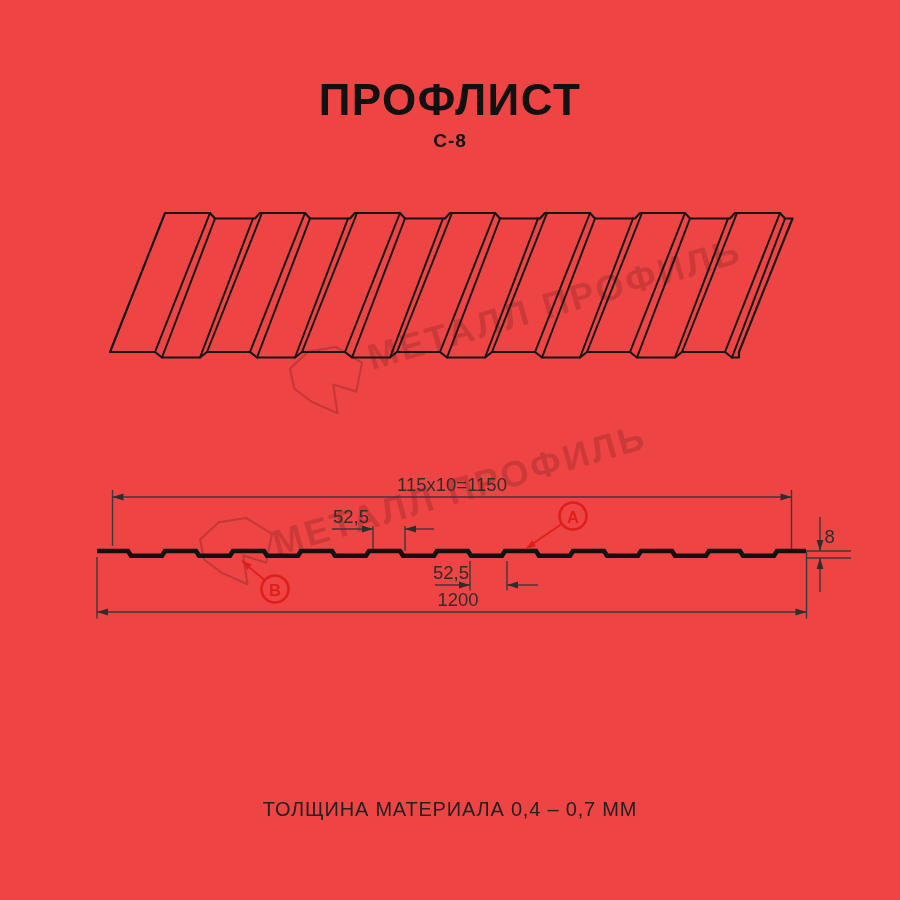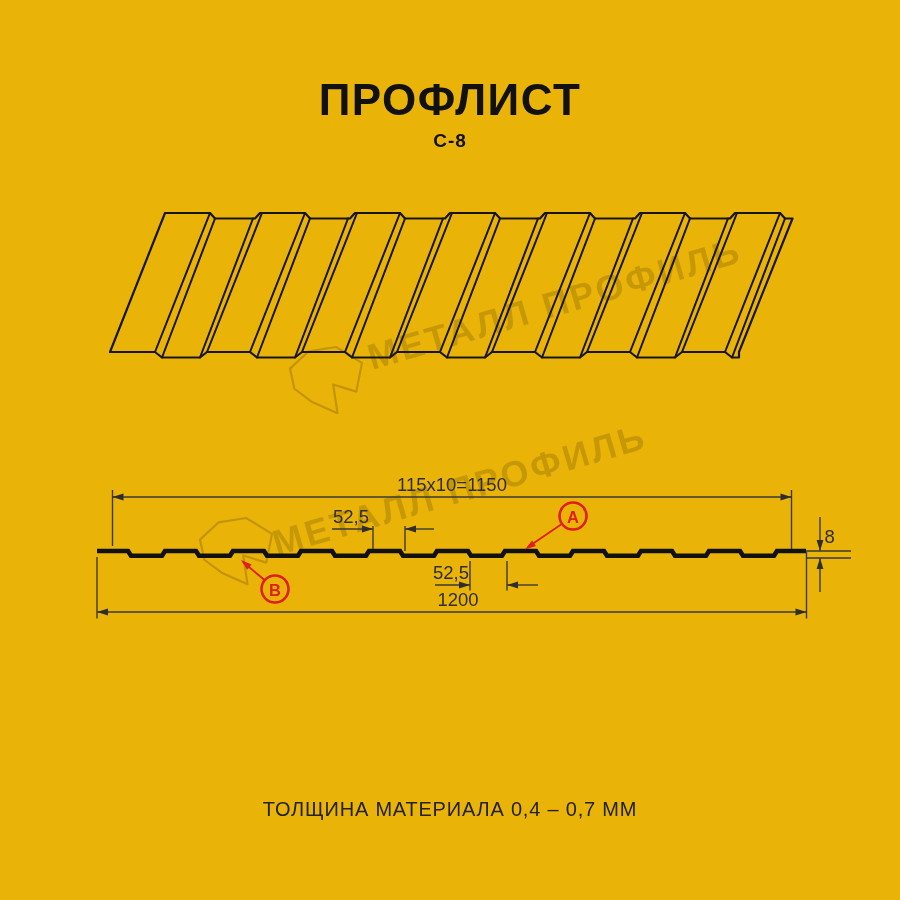--- a/index.html
+++ b/index.html
@@ -1,16 +1,16 @@
 <!DOCTYPE html>
 <html><head>
 <meta charset="utf-8">
 <style>
   html,body{margin:0;padding:0;background:#ffffff;}
-  .page{position:relative;width:900px;height:900px;background:#eab308;overflow:hidden;
+  .page{position:relative;width:900px;height:900px;background:#ef4444;overflow:hidden;
         font-family:"Liberation Sans", sans-serif;}
   svg text{font-family:"Liberation Sans", sans-serif;}
   .title-text{font-size:44px;font-weight:800;letter-spacing:1.5px;fill:#111;}
   .model-text{font-size:19px;font-weight:600;letter-spacing:1px;fill:#111;}
   .footer-text{font-size:20px;font-weight:500;letter-spacing:0.8px;fill:#222;}
   .dim-text{font-size:18.5px;fill:#2e2e2e;}
   .wm-text{font-size:36px;font-weight:700;letter-spacing:3px;fill:rgba(0,0,0,0.15);}
   .wm-logo{fill:none;stroke:rgba(0,0,0,0.17);stroke-width:3px;stroke-linejoin:round;}
   .draw-line{fill:none;stroke:#161616;stroke-width:2px;stroke-linejoin:round;stroke-linecap:round;}
   .outline{stroke-width:2.2px;}

